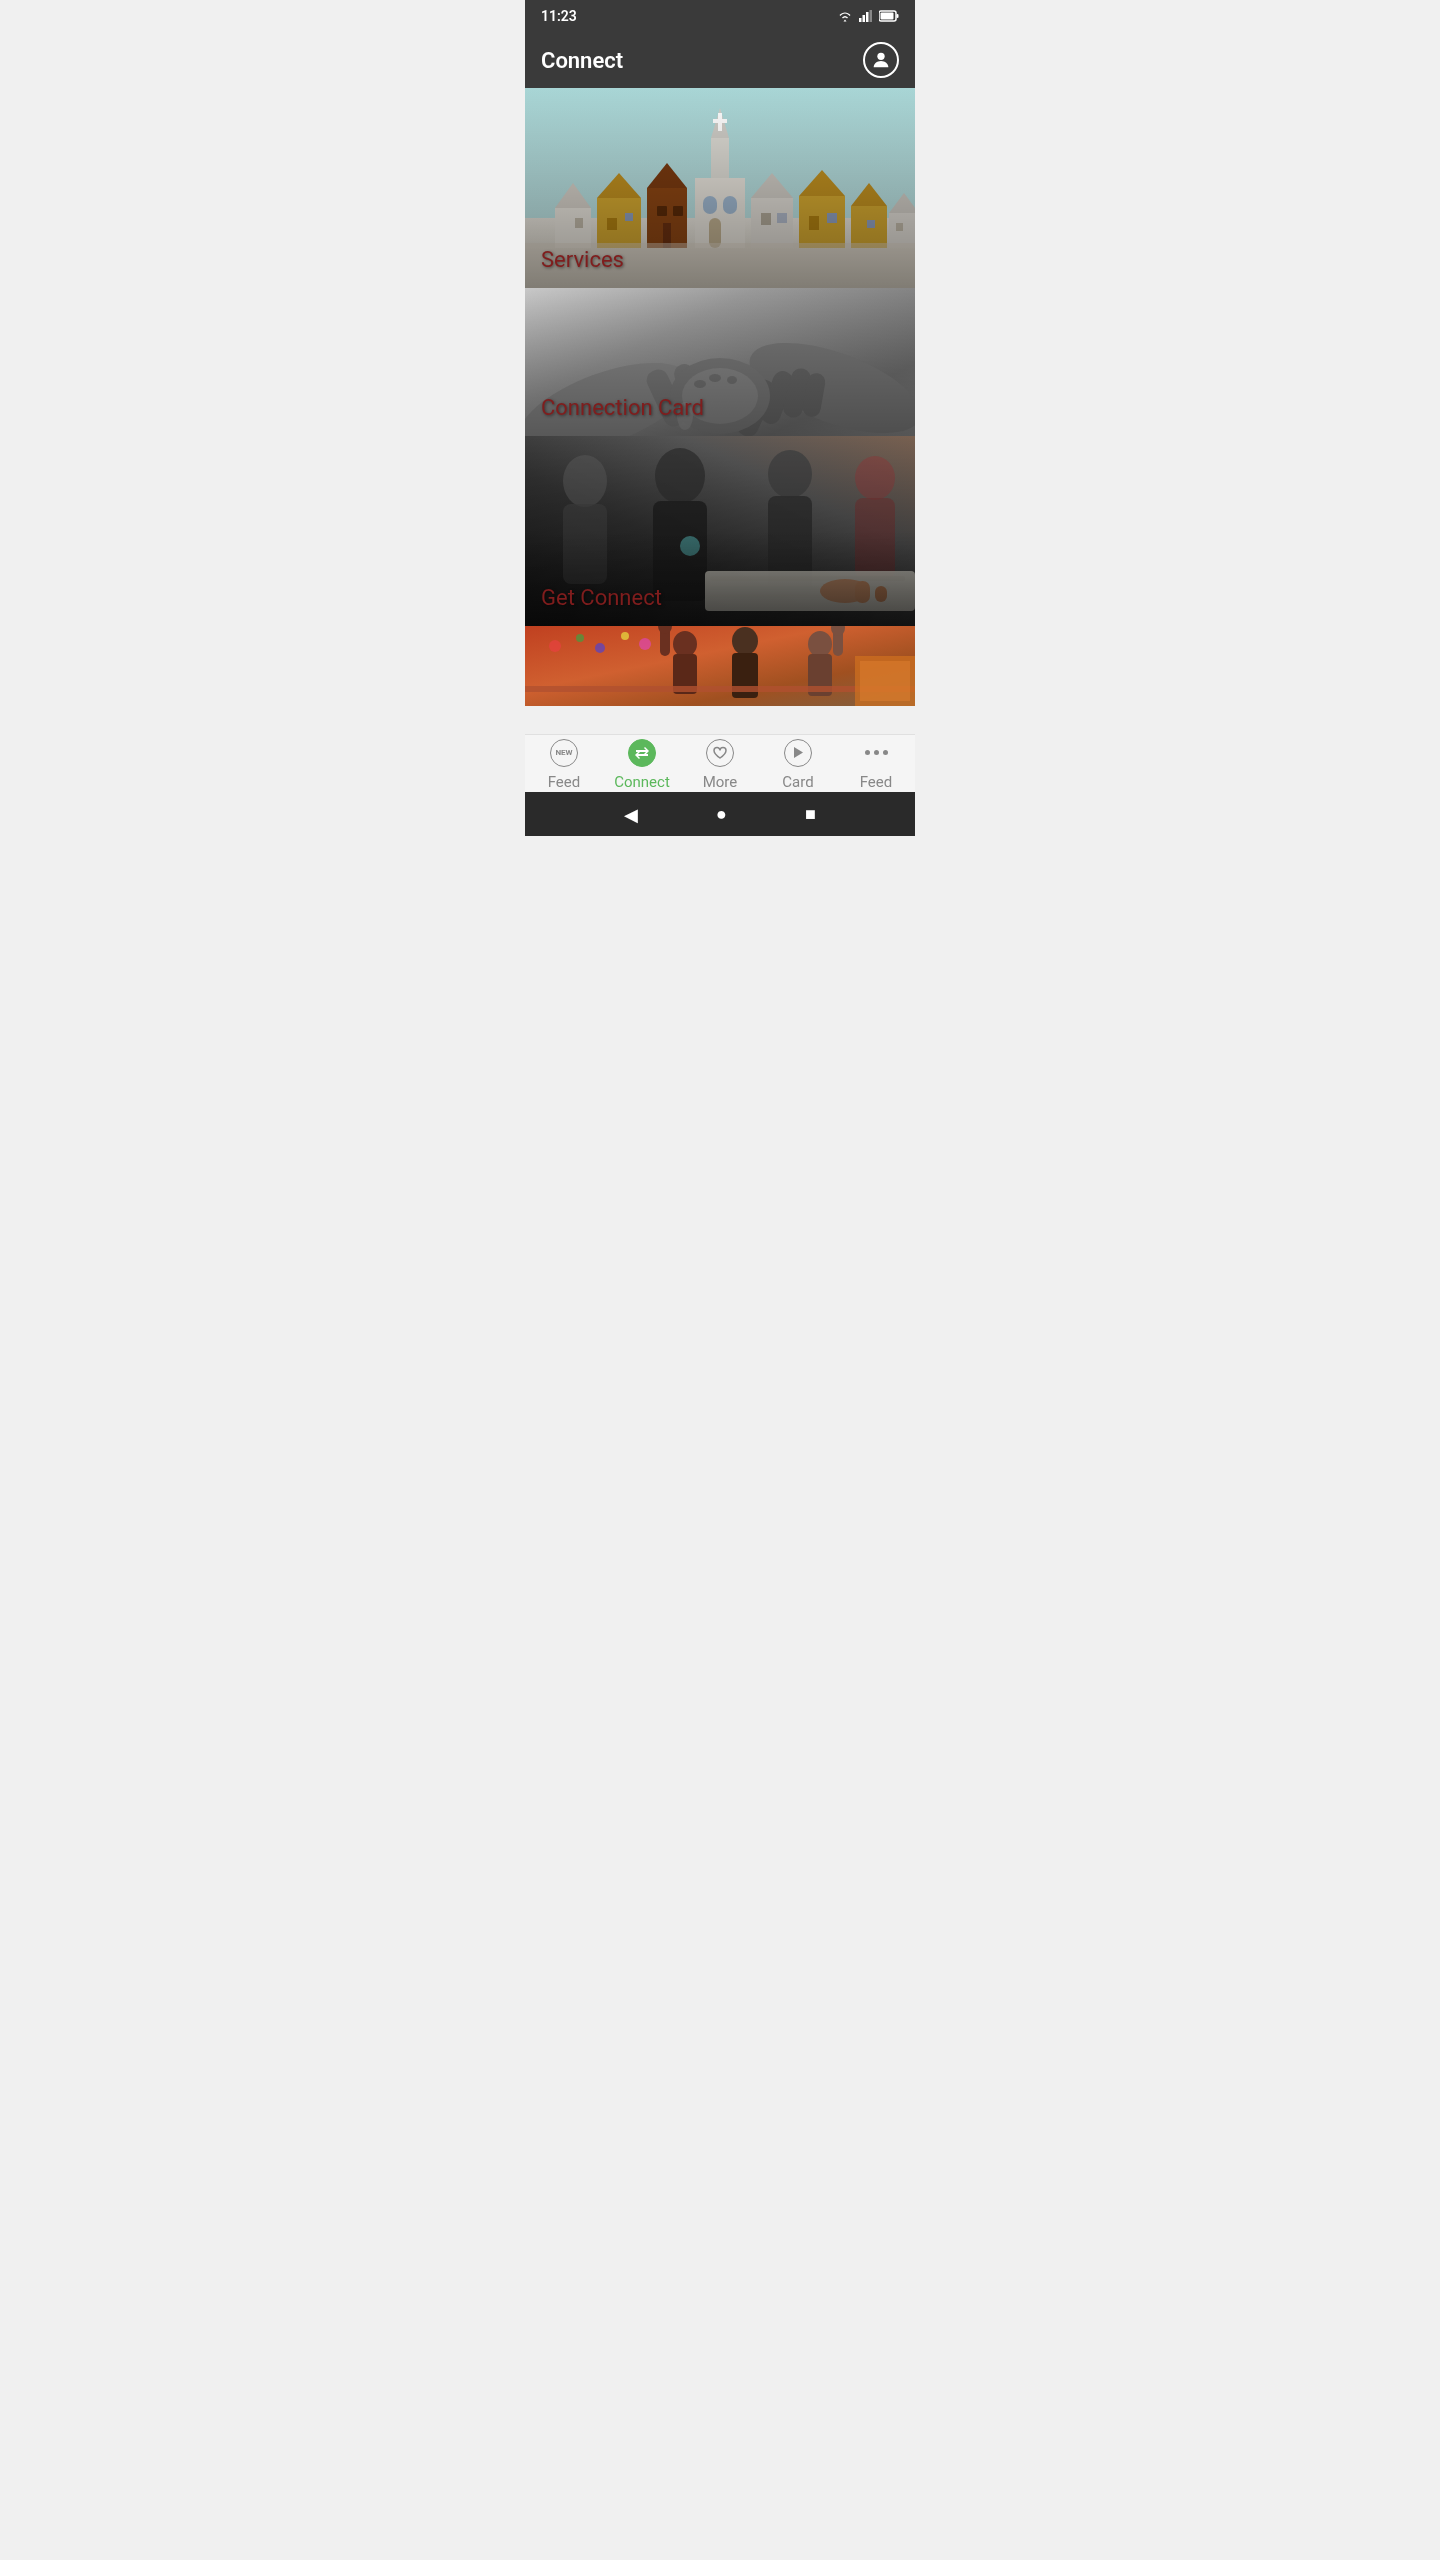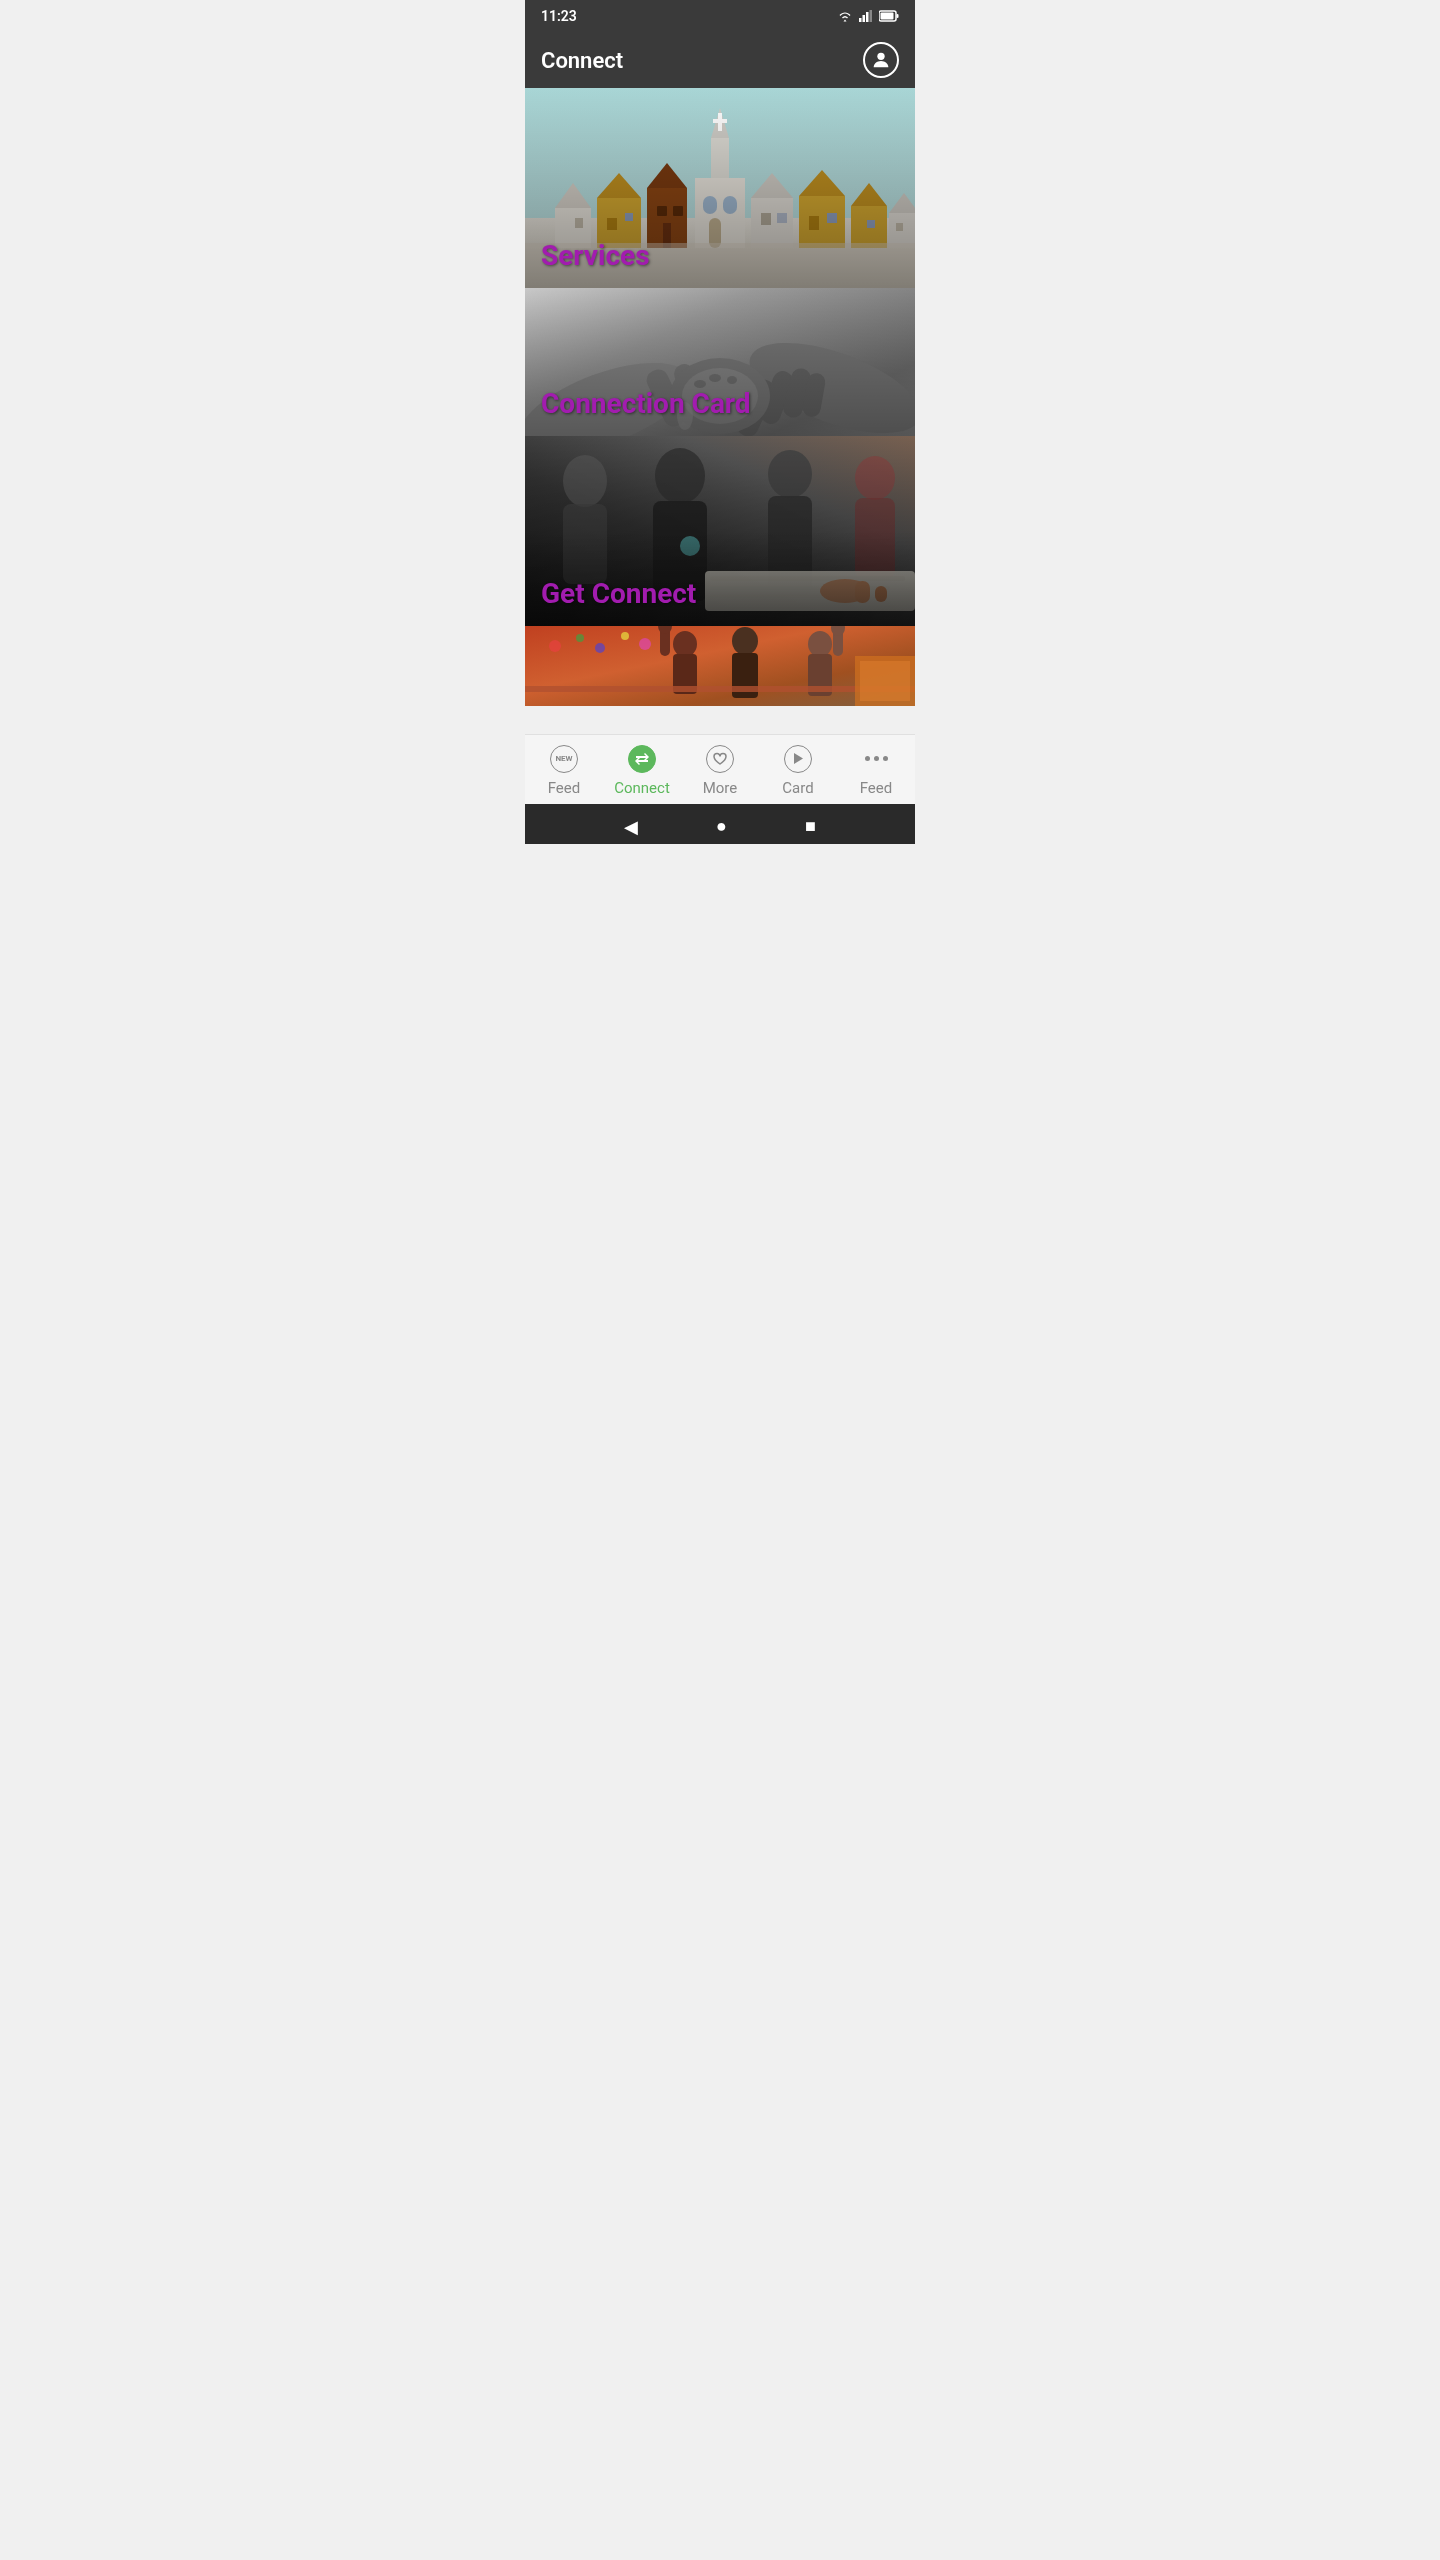--- a/index.html
+++ b/index.html
@@ -169,31 +169,31 @@
       height: 100%;
       background: linear-gradient(135deg, #c85020 0%, #d47040 30%, #b06030 50%, #808060 100%);
       position: relative;
       overflow: hidden;
     }
 
     .card-label {
       position: absolute;
       bottom: 16px;
       left: 16px;
-      color: #a21caf;
-      font-size: 28px;
-      font-weight: 700;
+      color: #7f1d1d;
+      font-size: 22px;
+      font-weight: 400;
       z-index: 10;
       text-shadow: 1px 1px 3px rgba(0,0,0,0.5);
     }
 
     
     .bottom-nav {
       background: #f5f5f5;
-      height: 70px;
+      height: 58px;
       display: flex;
       align-items: center;
       justify-content: flex-start;
       border-top: 1px solid #e0e0e0;
     }
 
     .nav-item {
       display: flex;
       flex-direction: column;
       align-items: center;

